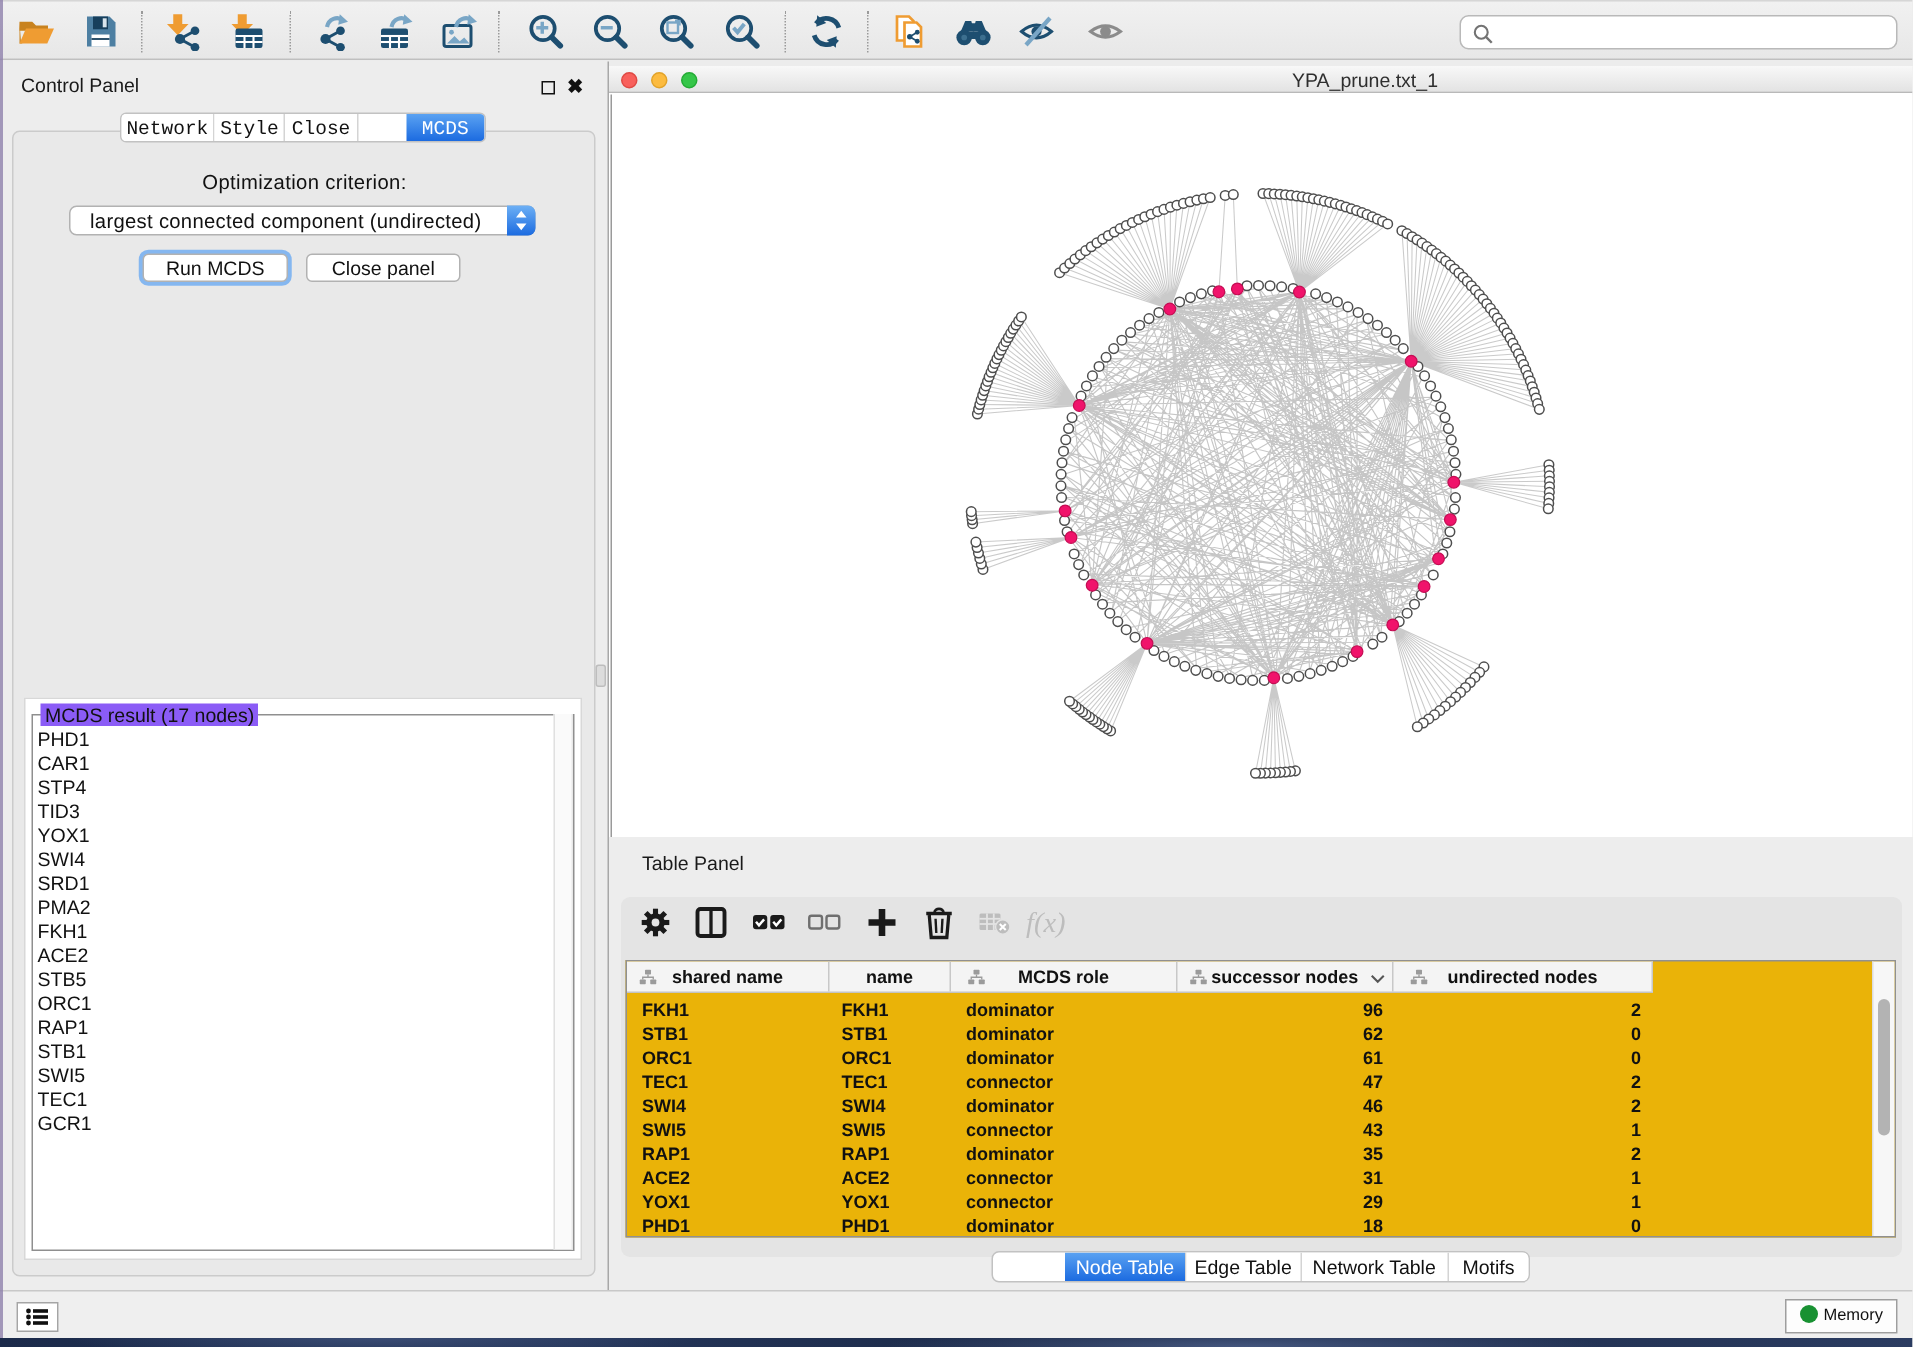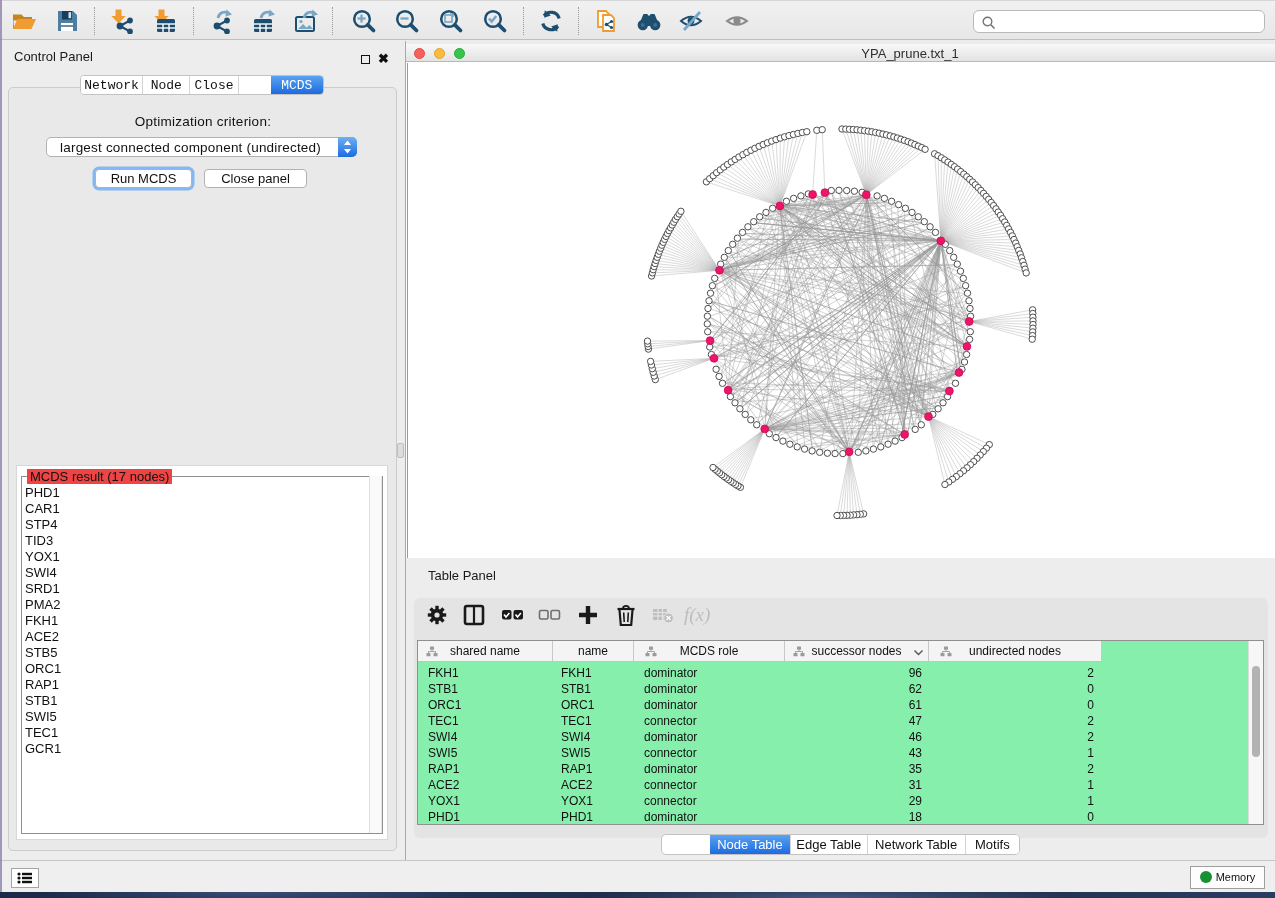--- a/index.html
+++ b/index.html
@@ -42,21 +42,21 @@
 #dd-btn { position:absolute; right:-1px; top:-1px; width:19px; height:20px;
   background:linear-gradient(#6db0f5,#1c6be0); border-radius:0 5px 5px 0; }
 .btn { position:absolute; height:19px; background:#fff; border:1px solid #b2b2b2;
   border-radius:4px; font-size:13px; color:#111; text-align:center; line-height:17px; }
 #btn-run { left:95px; top:128px; width:97px; box-shadow:0 0 0 2.5px #85b7f0; }
 #btn-close { left:204px; top:128px; width:103px; }
 #mcds-box { position:absolute; left:16px; top:424px; width:372px; height:375px;
   background:#fff; border:1px solid #d8d8d8; }
 #mcds-fs { position:absolute; left:4px; top:10px; right:4px; bottom:5px;
   border:1px solid #8f8f8f; }
-#mcds-legend { position:absolute; left:10px; top:3px; background:#ef4444;
+#mcds-legend { position:absolute; left:10px; top:3px; background:#8b5cf6;
   padding:0 3px; font-size:13px; color:#111; }
 #mcds-list { position:absolute; left:8px; top:19px; font-size:13px; color:#111;
   line-height:16px; }
 #mcds-sb { position:absolute; right:5px; top:10px; width:13px; bottom:6px;
   background:#fafafa; border-left:1px solid #e0e0e0; border-right:1px solid #e8e8e8;}
 
 
 #netwin { left:406px; top:44px; width:869px; height:514px; background:#fff; }
 #net-title { position:absolute; left:0; top:0; width:100%; height:18px;
   background:linear-gradient(#f8f8f8,#e3e3e3); border-bottom:1px solid #b9b9b9;
@@ -66,21 +66,21 @@
 .tl { position:absolute; top:4px; width:11px; height:11px; border-radius:50%; }
 #net-view { position:absolute; left:1px; top:19px; right:0; bottom:0; background:#fff;
   border-left:1px solid #9a9a9a; }
 
 #tpanel { left:406px; top:558px; width:869px; height:303px; background:#ededed; }
 #tp-title { position:absolute; left:22px; top:10px; font-size:13px; color:#1a1a1a; }
 #tp-inner { position:absolute; left:8px; top:40px; width:854px; height:240px;
   background:#e4e4e4; border-radius:6px; }
 #tp-toolbar { position:absolute; left:0; top:0; height:40px; }
 #tbl { position:absolute; left:3px; top:42px; width:847px; height:185px;
-  background:#86efac; border:1px solid #909090; font-size:12px; color:#111; }
+  background:#eab308; border:1px solid #909090; font-size:12px; color:#111;font-weight:bold; }
 #tbl-head { position:absolute; left:0; top:0; height:21px; width:684px;
   background:#f4f4f4; border-bottom:1px solid #c4c4c4; }
 .hcell { position:absolute; top:0; height:20px; border-right:1px solid #c8c8c8;
   text-align:center; line-height:20px; }
 .hicon { position:absolute; top:5px; }
 #tbl-rows { position:absolute; left:0; top:24px; }
 .trow { position:absolute; height:16px; line-height:16px; }
 #tbl-sb { position:absolute; right:0; top:0; width:15px; height:183px;
   background:#f7f7f7; border-left:1px solid #ddd; }
 #tbl-sb .thumb { position:absolute; left:3px; top:25px; width:8px; height:91px;
@@ -256,21 +256,21 @@
       </svg>
     </div>
   </div>
 
 <div id="cpanel" class="abs">
   <div id="cpanel-title">Control Panel</div>
   <div class="winbtns" style="left:361px;"><span class="flt"></span><span class="cls">✖</span></div>
   <div id="cp-body"></div>
   <div id="cp-tabs">
     <div class="tab" style="width:71px;">Network</div>
-      <div class="tab" style="width:54px;">Node</div>
+      <div class="tab" style="width:54px;">Style</div>
     <div class="tab" style="width:55px;">Close</div>
       <div class="tab sel" style="width:60px;">MCDS</div>
   </div>
   <div id="opt-label">Optimization criterion:</div>
   <div id="dropdown">
       <div class="txt">largest connected component (undirected)</div>
     <div id="dd-btn"><svg width="19" height="20" viewBox="0 0 19 20">
           <path d="M9.5 3.5 L13 8 L6 8 Z M9.5 16.5 L13 12 L6 12 Z" fill="#fff"></path>
         </svg></div>
   </div>

